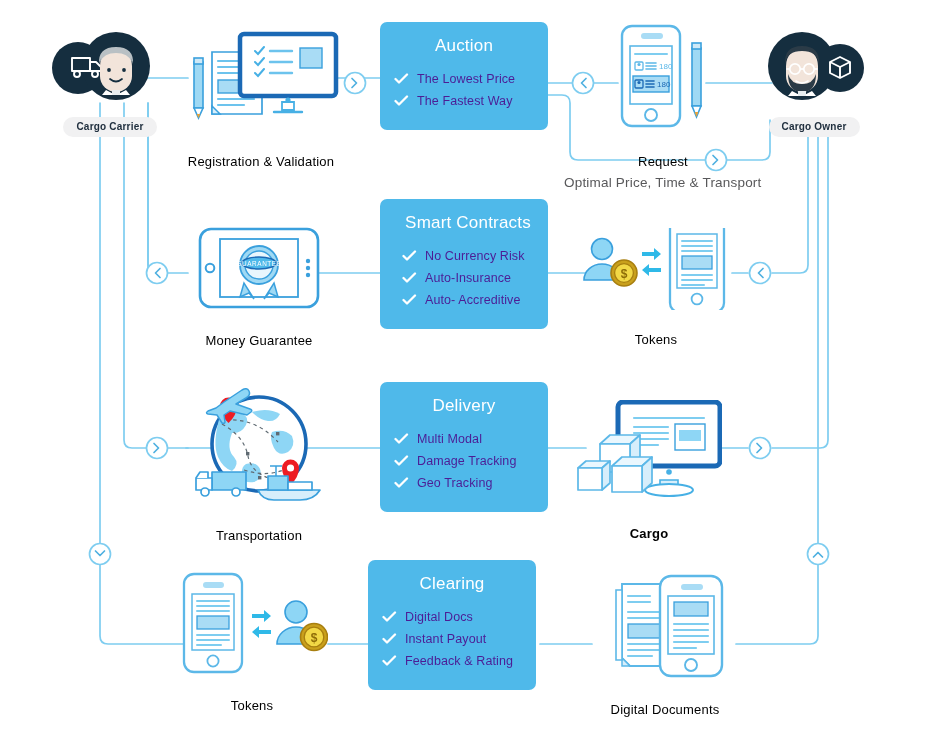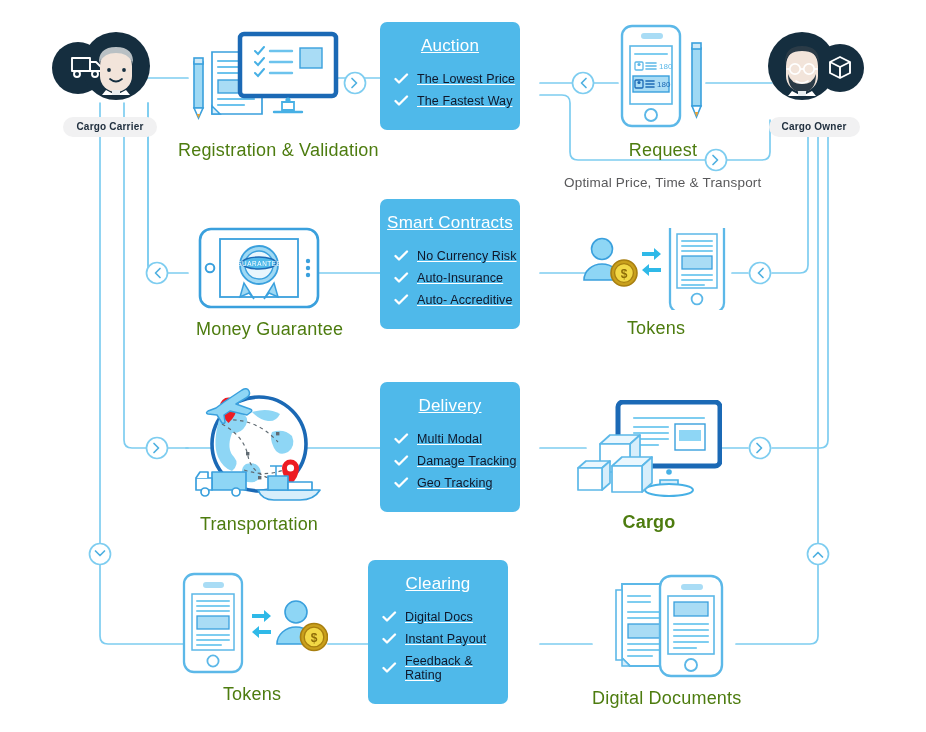--- a/index.html
+++ b/index.html
@@ -18,42 +18,41 @@
   
   #wires {
     position: absolute;
     left: 0; top: 0;
     width: 926px; height: 732px;
     pointer-events: none;
   }
   
   .card {
     position: absolute;
-    width: 140px;
+    width: 168px;
     border-radius: 7px;
     background: #4fb9ea;
     color: #ffffff;
     padding: 14px 0 18px 0;
     z-index: 5;
-    text-decoration: underline;
   }
   .card-title {
     text-align: center;
     font-size: 17px;
     font-weight: 400;
     letter-spacing: .2px;
     color: #ffffff;
     margin-bottom: 12px;
   }
   .card-item {
     display: flex;
     align-items: center;
     font-size: 12.5px;
     padding: 4px 0 4px 14px;
-    color: #0f172a;
+    color: #4c1d95;
     letter-spacing: .1px;
   }
   .check {
     width: 16px;
     flex: 0 0 16px;
     margin-right: 7px;
     display: inline-block;
     color: #ffffff;
   }
   .check svg { display:block; }
@@ -63,23 +62,23 @@
     position: absolute;
     z-index: 4;
     text-align: center;
   }
   .node .art {
     display: flex;
     align-items: flex-end;
     justify-content: center;
   }
   .node .cap {
-    margin-top: 8px;
-    font-size: 18px;
-    color: #4d7c0f;
+    margin-top: 22px;
+    font-size: 13px;
+    color: #000000;
     white-space: nowrap;
     letter-spacing: .2px;
   }
   
   .persona {
     position: absolute;
     z-index: 7;
     text-align: center;
   }
   .persona .pill {
@@ -592,21 +591,21 @@
     <div class="card-item">
       <span class="check">
         <svg width="15" height="12" viewBox="0 0 15 12">
             <path d="M1.5,6 L5,9.5 L13,1.5" fill="none" stroke="#ffffff" stroke-width="2.3" stroke-linecap="round" stroke-linejoin="round"></path>
           </svg>
       </span>
       <span>The Fastest Way</span>
     </div>
   </div>
 
-  <div class="card" style="left:380px; top:199px;">
+  <div class="card" style="left:380px; top:199px;padding-left:8px;">
     <div class="card-title">Smart Contracts</div>
     <div class="card-item">
       <span class="check">
         <svg width="15" height="12" viewBox="0 0 15 12">
             <path d="M1.5,6 L5,9.5 L13,1.5" fill="none" stroke="#ffffff" stroke-width="2.3" stroke-linecap="round" stroke-linejoin="round"></path>
           </svg>
       </span>
       <span>No Currency Risk</span>
     </div>
     <div class="card-item">

